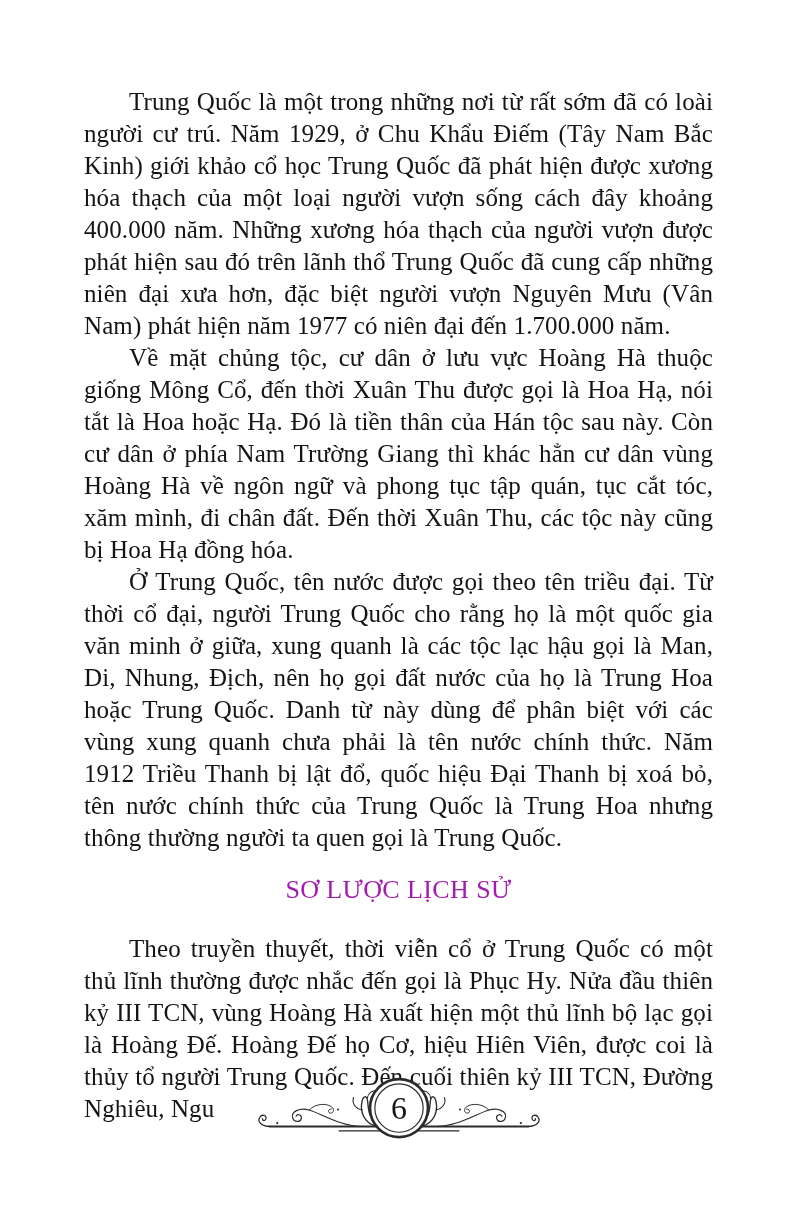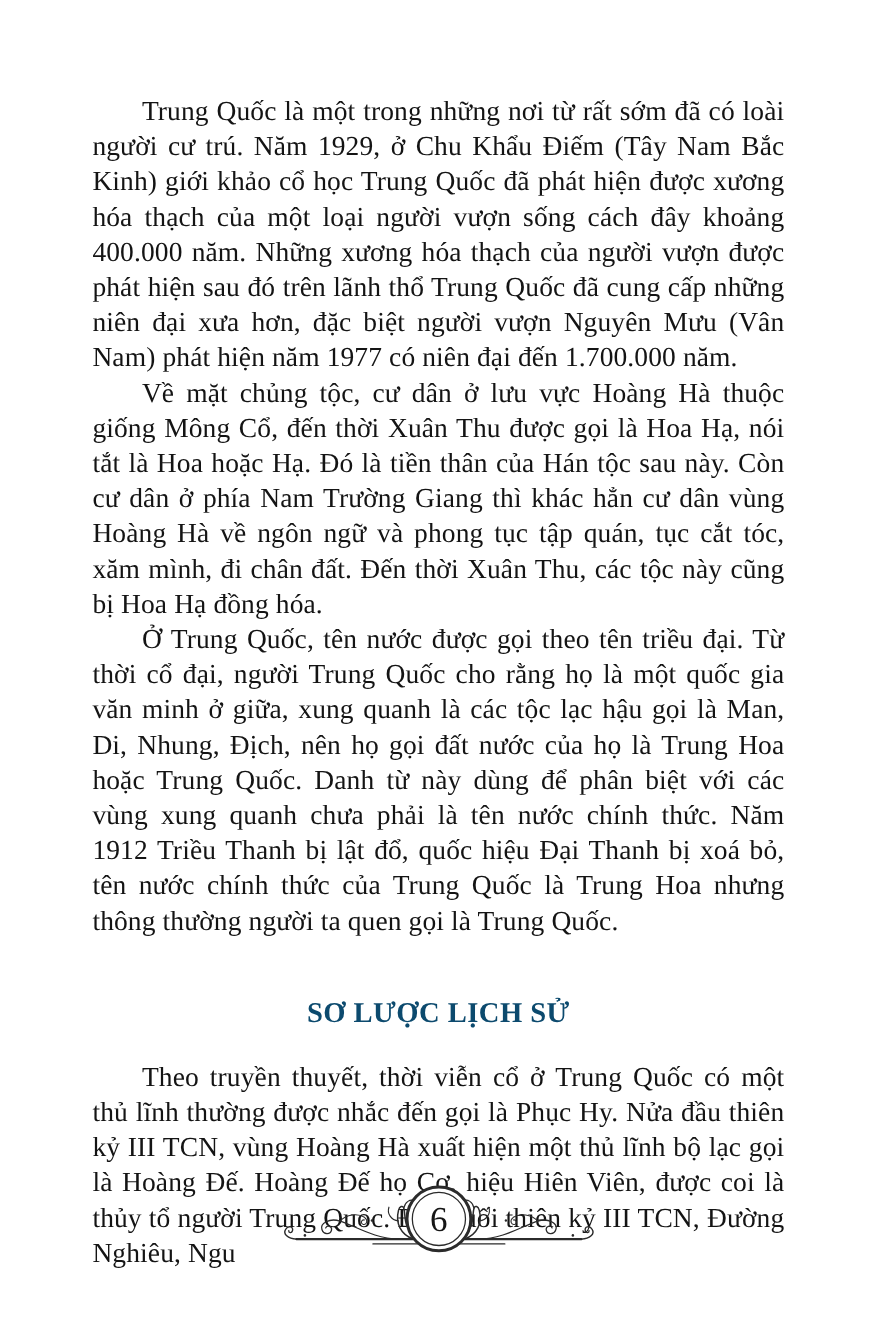--- a/index.html
+++ b/index.html
@@ -25,27 +25,27 @@
   .para {
     margin: 0;
     font-size: 25px;
     line-height: 32px;
     text-align: justify;
     text-indent: 45px;
     letter-spacing: 0.1px;
     color: #141414;
   }
   .section-heading {
-    margin: 50px 0 26px 0;
+    margin: 19px 0 26px 0;
     font-size: 26px;
     line-height: 34px;
-    font-weight: 700;
+    font-weight: 400;
     text-align: center;
     letter-spacing: 0.4px;
-    color: #0c4a6e;
+    color: #a21caf;
   }
   .footer {
     position: absolute;
     top: 1072px;
     left: 0;
     width: 100%;
     display: flex;
     justify-content: center;
   }
   .ornament {

